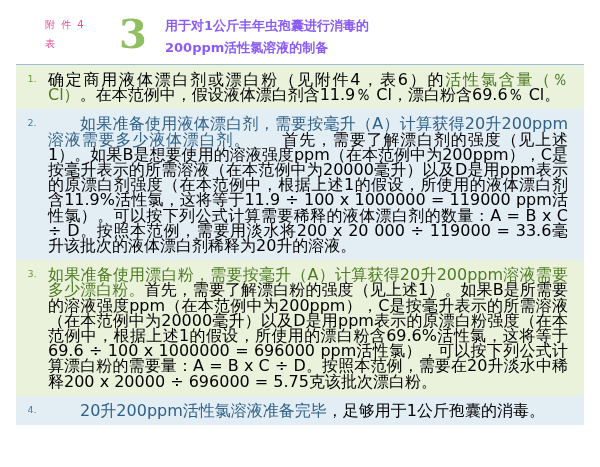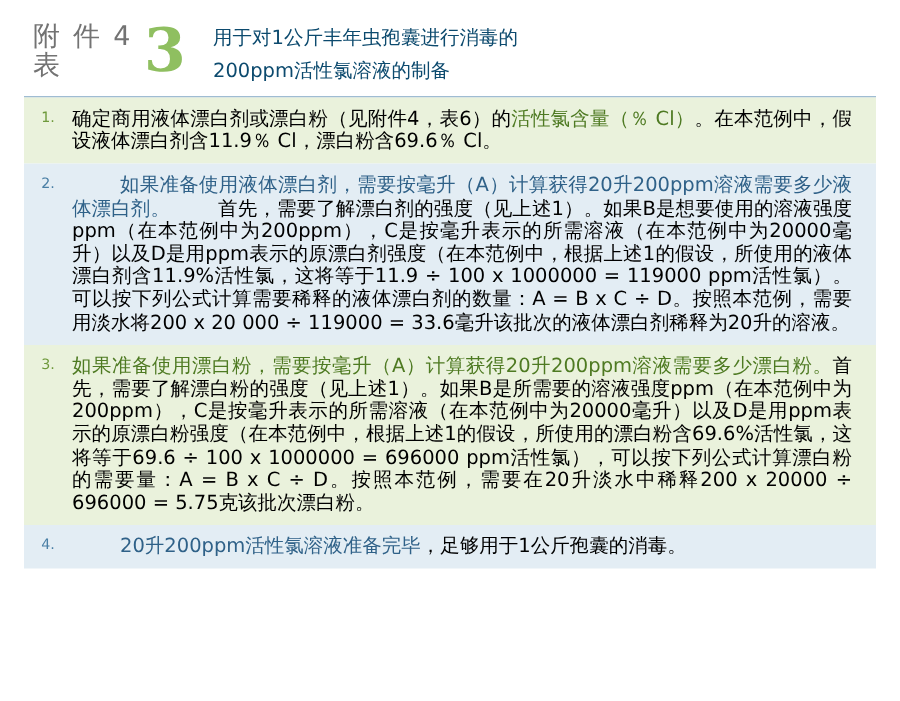--- a/index.html
+++ b/index.html
@@ -22,47 +22,48 @@
     padding: 14px 16px 0 16px;
   }
 
   
   .header {
     display: flex;
     align-items: flex-start;
     padding-left: 6px;
   }
   .hdr-label {
-    font-size: 18px;
+    font-size: 10px;
     line-height: 19px;
-    color: #737373;
+    color: #ec4899;
     letter-spacing: 1.5px;
     width: 68px;
     flex: 0 0 68px;
     padding-top: 1px;
+    margin-left: 23px;
   }
   .hdr-label div:last-child {
     letter-spacing: 0;
   }
   .hdr-number {
     font-size: 40px;
     line-height: 40px;
     color: #8fbf60;
     font-weight: bold;
     flex: 0 0 40px;
     text-align: center;
     padding-top: 0px;
     font-family: "DejaVu Serif", "Liberation Serif", serif;
   }
   .hdr-title {
     margin-left: 12px;
     font-size: 13px;
     line-height: 22px;
-    color: #0c4a6e;
-    font-weight: normal;
+    color: #8b5cf6;
+    font-weight: bold;
     padding-top: 1px;
   }
   .hdr-rule {
     margin-top: 5px;
     height: 1px;
     background: #9fbcd2;
     width: 100%;
   }
 
   
@@ -81,21 +82,21 @@
     flex: 0 0 32px;
     text-align: center;
     font-size: 9.5px;
     padding-top: 8px;
     color: #000;
   }
   .num.g { color: #6f9a3c; }
   .num.b { color: #4a7fa5; }
   .cell {
     flex: 1 1 auto;
-    font-size: 13px;
+    font-size: 16px;
     line-height: 15.2px;
     padding: 7px 16px 7px 0;
     text-align: justify;
     color: #000;
   }
   .cell .hl-green { color: #4e7a22; }
   .cell .hl-blue  { color: #2f6188; margin-left: 32px; }
 
   
   .source {

